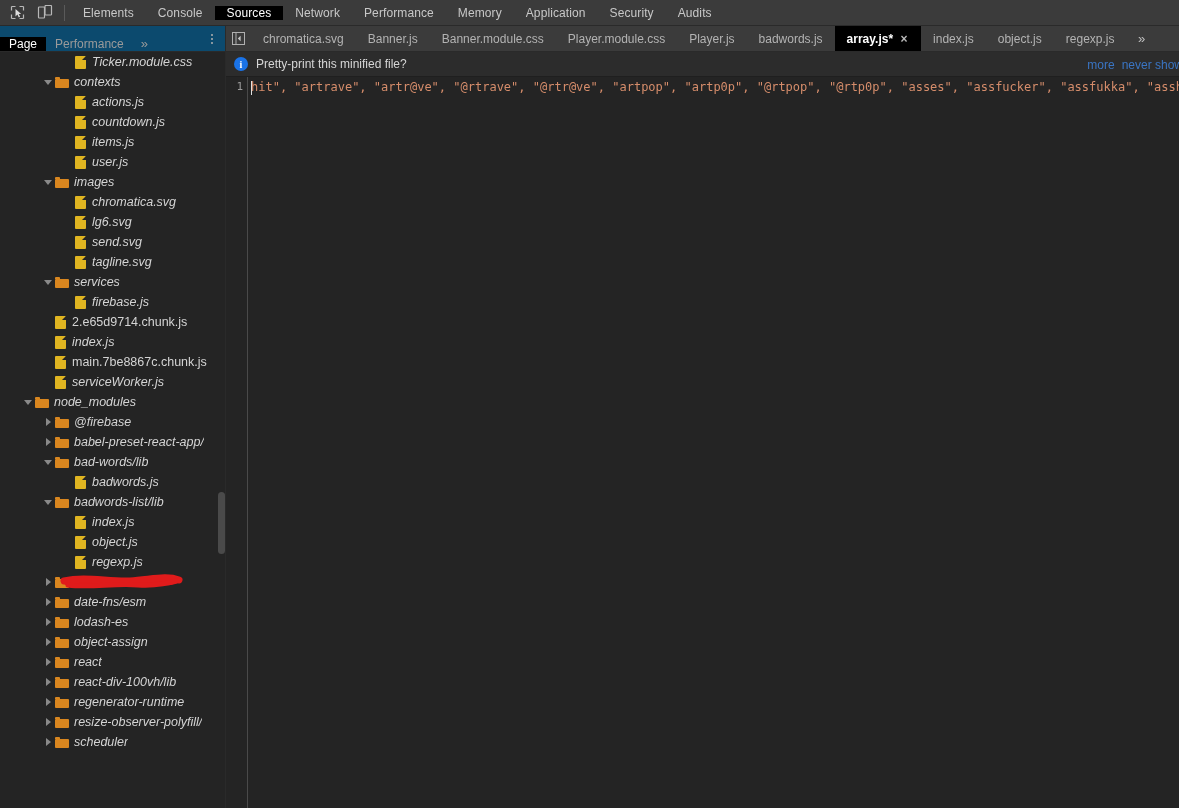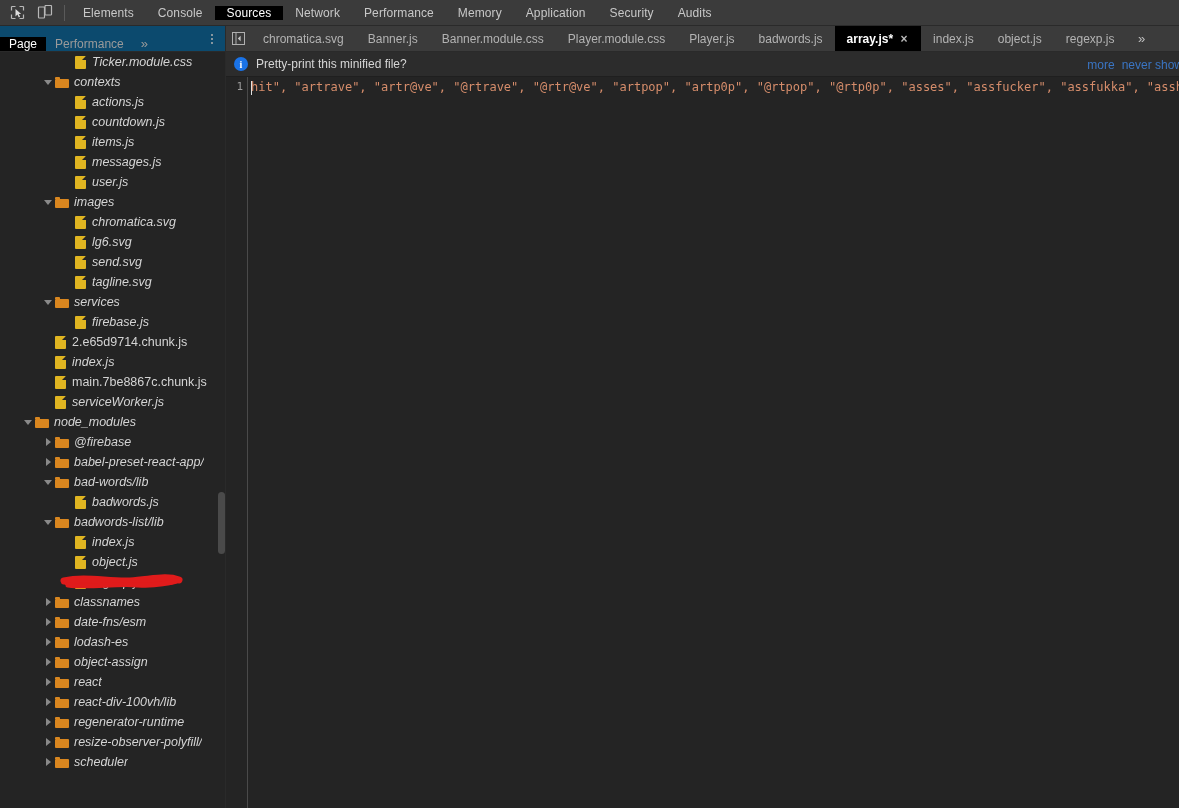--- a/index.html
+++ b/index.html
@@ -376,26 +376,20 @@
         <div class="tree-row">
           <div style="flex: 0 0 auto; width: 63px; height: 1px;"></div>
           <div style="flex: 0 0 auto; width: 12px;"></div>
           <div class="icon-file"></div>
           <div class="tree-label">items.js</div>
         </div>
         <div class="tree-row">
           <div style="flex: 0 0 auto; width: 63px; height: 1px;"></div>
           <div style="flex: 0 0 auto; width: 12px;"></div>
           <div class="icon-file"></div>
-          <div class="tree-label">messages.js</div>
-        </div>
-        <div class="tree-row">
-          <div style="flex: 0 0 auto; width: 63px; height: 1px;"></div>
-          <div style="flex: 0 0 auto; width: 12px;"></div>
-          <div class="icon-file"></div>
           <div class="tree-label">user.js</div>
         </div>
         <div class="tree-row">
           <div style="flex: 0 0 auto; width: 43px; height: 1px;"></div>
           <div class="tree-arrow expanded"></div>
           <div class="icon-folder"></div>
           <div class="tree-label">images</div>
         </div>
         <div class="tree-row">
           <div style="flex: 0 0 auto; width: 63px; height: 1px;"></div>

